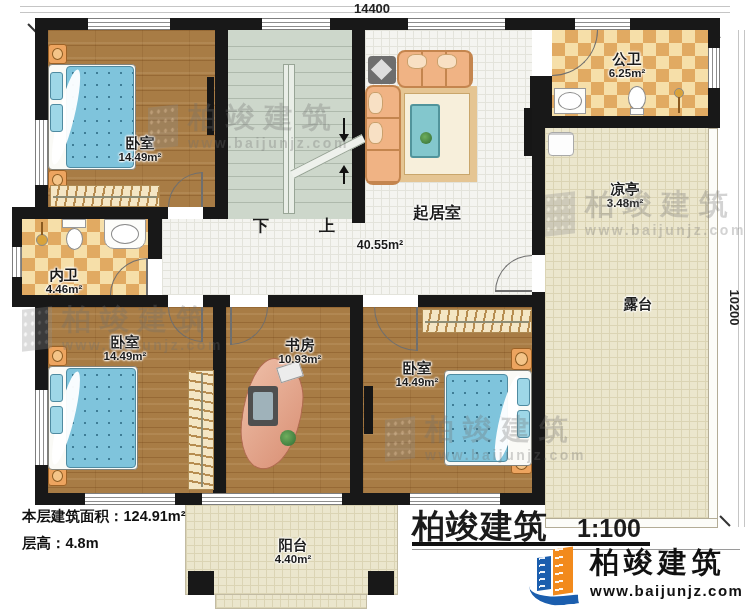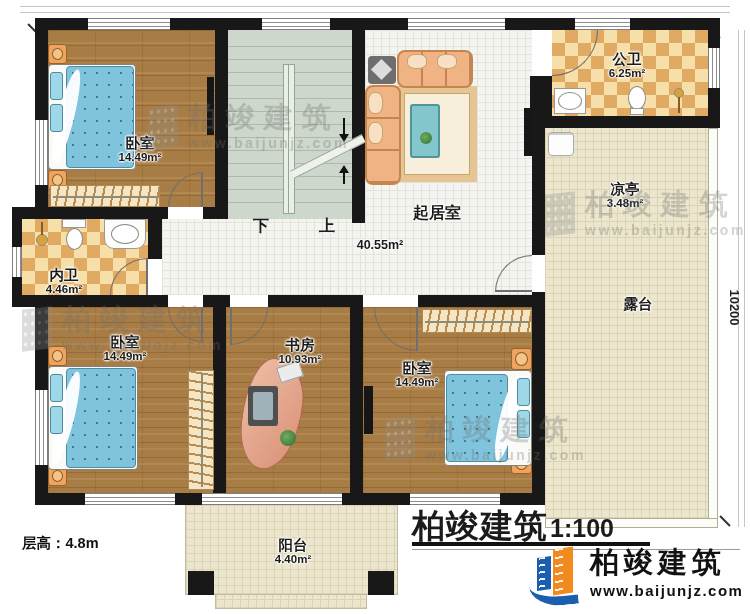--- a/index.html
+++ b/index.html
@@ -68,21 +68,21 @@
   .rname{font-size:14.5px;font-weight:bold}
   .rarea{font-size:11.5px;font-weight:bold}
   .stair-lb{position:absolute;transform:translate(-50%,-50%);font-size:16px;font-weight:bold}
   .dim{position:absolute;font-size:13px;font-weight:bold;color:#222}
   .dline{background:#c5c5c5}
   .tick{width:14px;height:2px;background:#333;transform:rotate(45deg)}
   
   .info{position:absolute;left:22px;font-size:14.5px;font-weight:bold;color:#111;white-space:nowrap}
   .titleblock{position:absolute;left:412px;top:504px;white-space:nowrap}
   .tb-title{font-size:33px;font-weight:bold;letter-spacing:1px}
-  .tb-scale{font-size:25px;font-weight:bold;margin-left:2px}
+  .tb-scale{font-size:25px;font-weight:bold;margin-left:29px}
   .logo{position:absolute;display:flex;align-items:flex-start;gap:8px}
   .lg-ic{position:relative;width:50px;height:58px}
   .lg-or{position:absolute;left:21px;top:0;width:20px;height:46px;background:#f28a1d;transform:skewY(-8deg);
         background-image:repeating-linear-gradient(180deg,rgba(255,255,255,.92) 0 2px,transparent 2px 8px);
         background-size:8px 100%;background-repeat:no-repeat;background-position:2px 0}
   .lg-bl{position:absolute;left:5px;top:9px;width:14px;height:33px;background:#1b5eae;transform:skewY(-8deg);
         background-image:repeating-linear-gradient(180deg,rgba(255,255,255,.92) 0 2px,transparent 2px 7px);
         background-size:6px 100%;background-repeat:no-repeat;background-position:2px 0}
   .lg-sw{position:absolute;left:-2px;bottom:0;width:48px;height:22px;border-bottom:9px solid #1b5eae;
         border-bottom-left-radius:110% 160%;transform:rotate(-6deg)}
@@ -100,20 +100,21 @@
 
 <div id="plan">
 
   <i class="dline" style="left:20px;top:6px;width:710px;height:1px"></i>
   <i class="dline" style="left:20px;top:12px;width:710px;height:1px"></i>
   <i class="dline" style="left:738px;top:30px;width:1px;height:497px"></i>
   <i class="dline" style="left:744px;top:30px;width:1px;height:497px"></i>
   <i class="tick" style="left:26px;top:28px"></i>
   <i class="tick" style="left:708px;top:32px"></i>
   <i class="tick" style="left:718px;top:520px"></i>
+  <div class="dim" style="left:0;top:1px;width:744px;text-align:center">14400</div>
   <div class="dim" style="left:716px;top:300px;transform:rotate(90deg)">10200</div>
 
   <i class="wood" style="left:48px;top:30px;width:167px;height:177px"></i>
   <i class="stairbg" style="left:228px;top:30px;width:124px;height:193px"></i>
   <i class="tile" style="left:365px;top:30px;width:167px;height:265px"></i>
   <i class="tile" style="left:162px;top:219px;width:203px;height:76px"></i>
   <i class="tile" style="left:352px;top:223px;width:13px;height:72px"></i>
   <i class="check" style="left:552px;top:30px;width:156px;height:86px"></i>
   <i class="check" style="left:22px;top:219px;width:126px;height:76px"></i>
   <i class="cream" style="left:545px;top:128px;width:163px;height:390px"></i>
@@ -335,20 +336,21 @@
     </span>
   </div>
   <div class="wm" style="left:385px;top:415px">
     <span class="wm-ic"></span>
     <span>
       <b class="wm-name">柏竣建筑</b>
       <div class="wm-url">www.baijunjz.com</div>
     </span>
   </div>
 
+  <div class="info" style="top:507px">本层建筑面积：124.91m²</div>
   <div class="info" style="top:534px">层高：4.8m</div>
 
   <div class="titleblock">
     <span class="tb-title">柏竣建筑</span><span class="tb-scale">1:100</span>
   </div>
   <i style="left:412px;top:542px;width:238px;height:4px;background:#111"></i>
   <i style="left:412px;top:549px;width:328px;height:1px;background:#9a9a9a"></i>
 
   <div class="logo" style="left:532px;top:548px">
     <span class="lg-ic">

